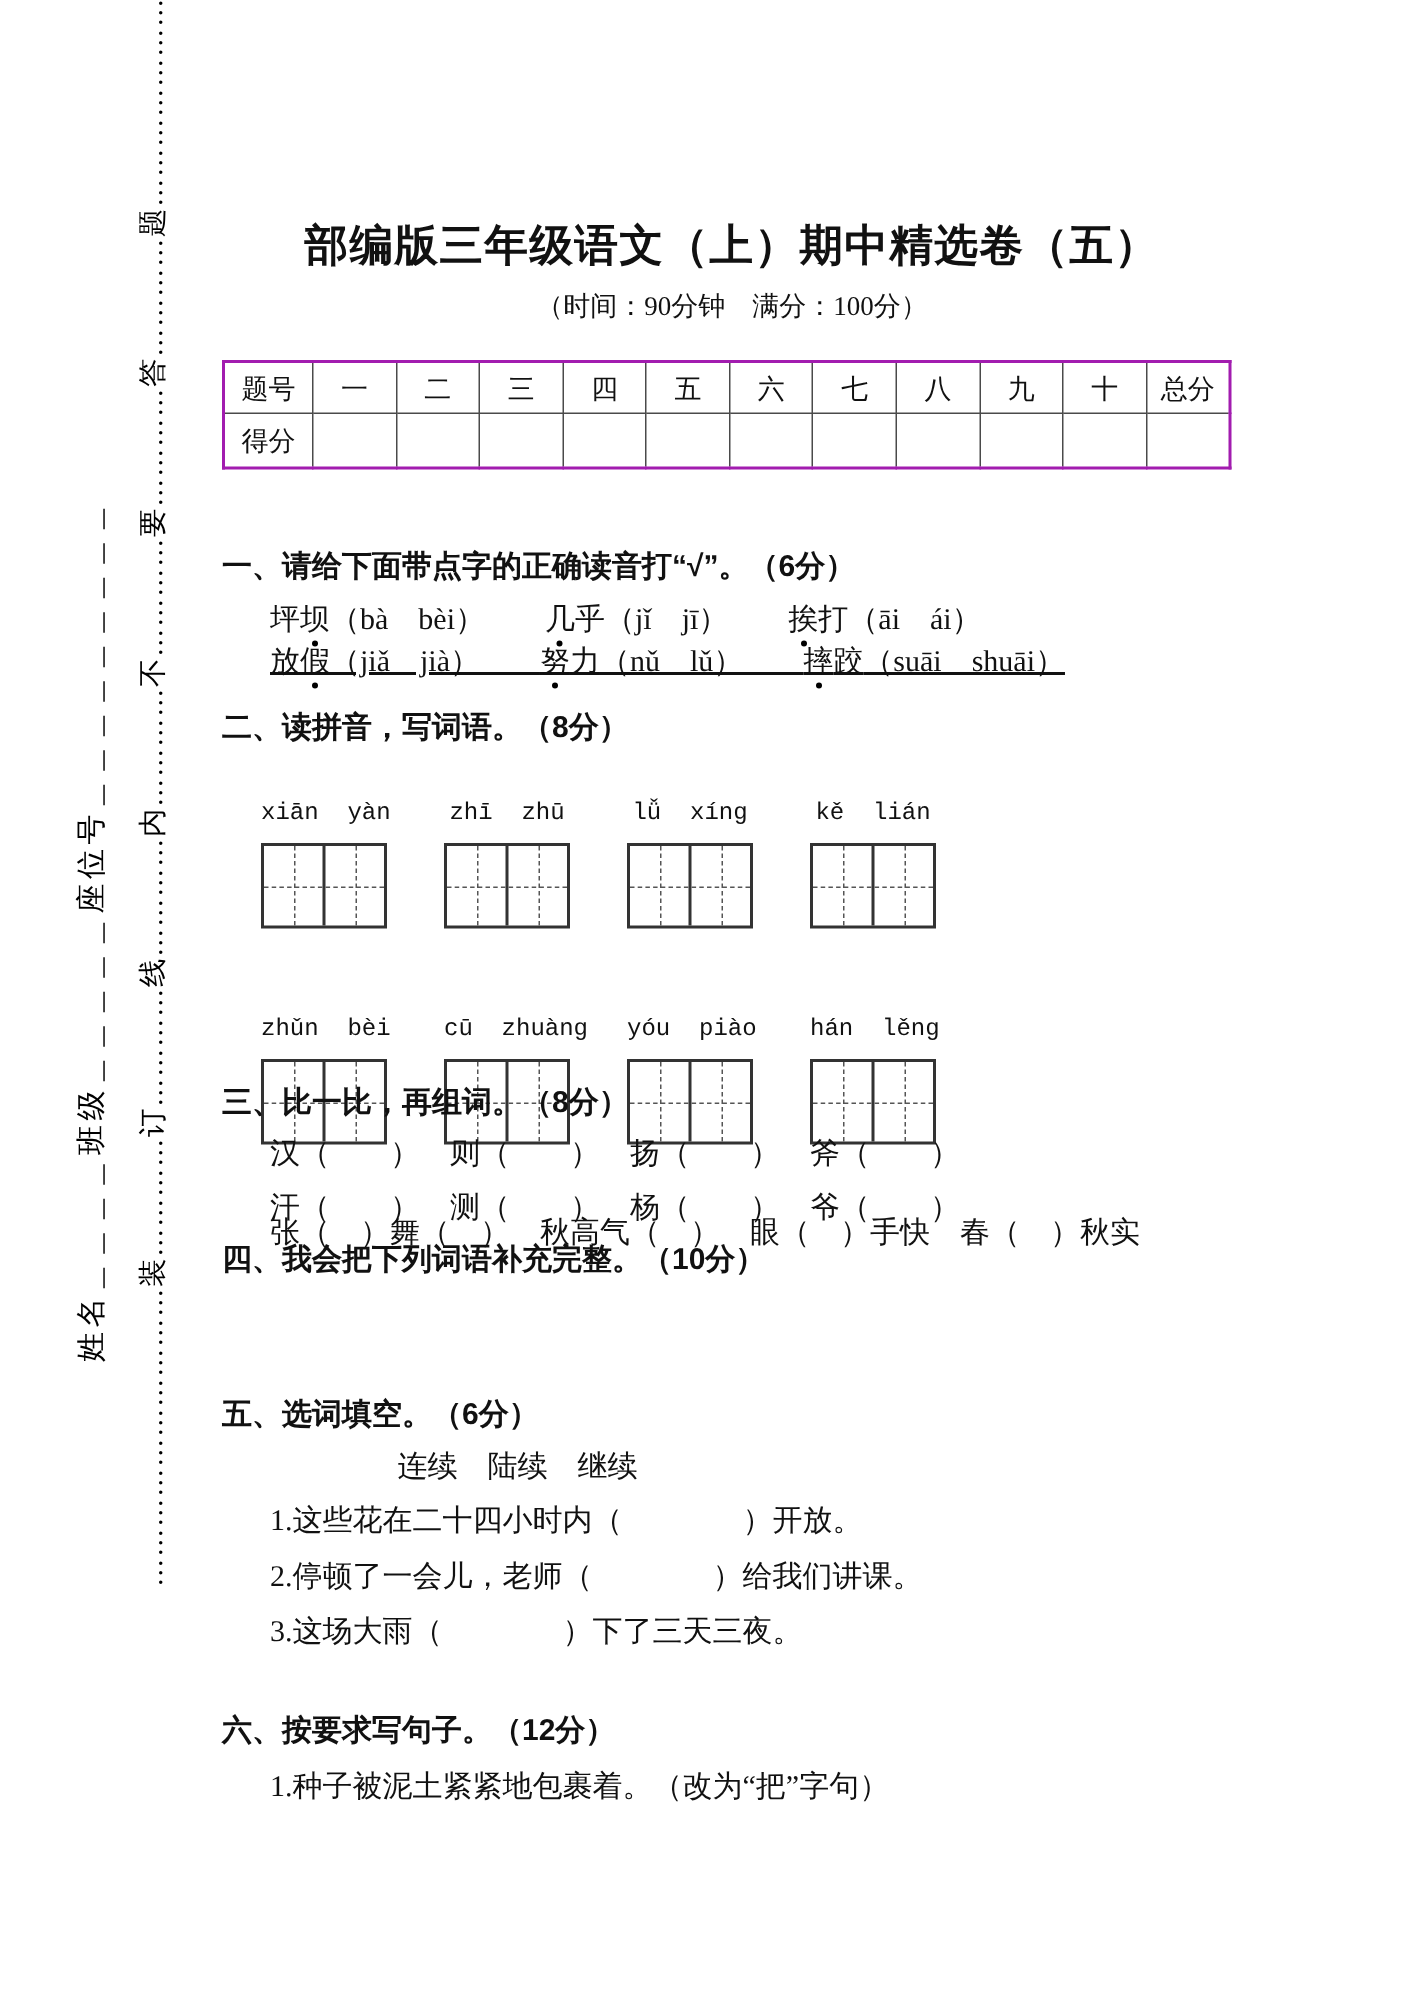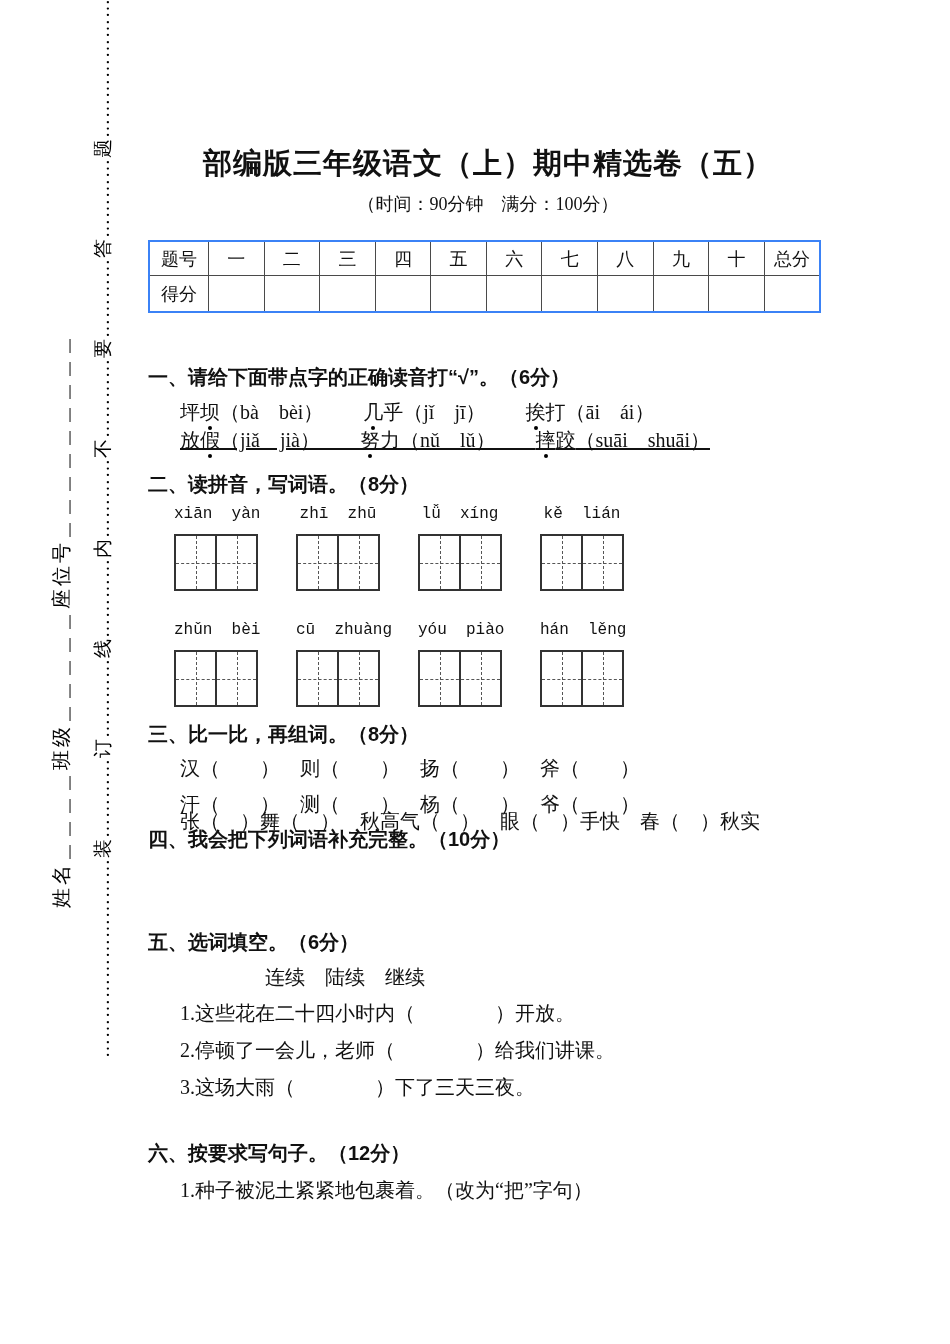--- a/index.html
+++ b/index.html
@@ -11,37 +11,37 @@
         font-size:19px;letter-spacing:1px;color:#000;text-align:center;}
   .name-fields{left:46px;top:908px;width:672px;height:30px;line-height:30px;
         font-size:20px;letter-spacing:3px;color:#000;}
   
   .content{position:absolute;left:148px;top:0;width:680px;height:1344px;}
   .abs{position:absolute;}
   .title{top:124px;left:0;width:100%;text-align:center;font-size:29px;font-weight:bold;
         font-family:"Liberation Sans","DejaVu Sans",sans-serif;letter-spacing:1px;margin-top:20px;}
   .subtitle{top:192px;left:0;width:100%;text-align:center;font-size:18px;}
   
-  table.score{border-collapse:collapse;table-layout:fixed;width:673px;border:2px solid #3b82f6;}
+  table.score{border-collapse:collapse;table-layout:fixed;width:673px;border:2px solid #a21caf;}
   table.score td{border:1px solid #4a4a4a;text-align:center;font-size:18px;padding:0;}
   table.score tr.r1 td{height:33px;}
   table.score tr.r2 td{height:35px;}
   table.score td.corner{width:58px;}
   .score-wrap{top:240px;left:0;}
   
   .h{font-family:"Liberation Sans","DejaVu Sans",sans-serif;font-weight:bold;font-size:20px;}
   .b{font-size:20px;}
   .du{position:relative;}
   .du::after{content:"";position:absolute;left:50%;bottom:-7px;width:4px;height:4px;
         margin-left:-2px;background:#000;border-radius:50%;}
   
   .py-block{top:503px;left:26px;}
   .py-row{display:flex;gap:38px;}
   .py-row + .py-row{margin-top:28px;}
-  .py-unit{width:84px;}
+  .py-unit{width:84px;margin-top:28px;}
   .py{font-family:"Liberation Mono","DejaVu Sans Mono",monospace;font-size:16px;line-height:22px;
         text-align:center;white-space:pre;margin-bottom:9px;}
   .tian{display:flex;width:84px;height:57px;border:2px solid #333;position:relative;background:#fff;box-sizing:border-box;}
   .tian::after{content:"";position:absolute;left:0;right:0;top:50%;border-top:1px dashed #555;}
   .tian .cell{flex:1;position:relative;}
   .tian .cell + .cell{border-left:2px solid #333;}
   .tian .cell::before{content:"";position:absolute;top:0;bottom:0;left:50%;border-left:1px dashed #555;}
 </style>
 </head>
 <body>

